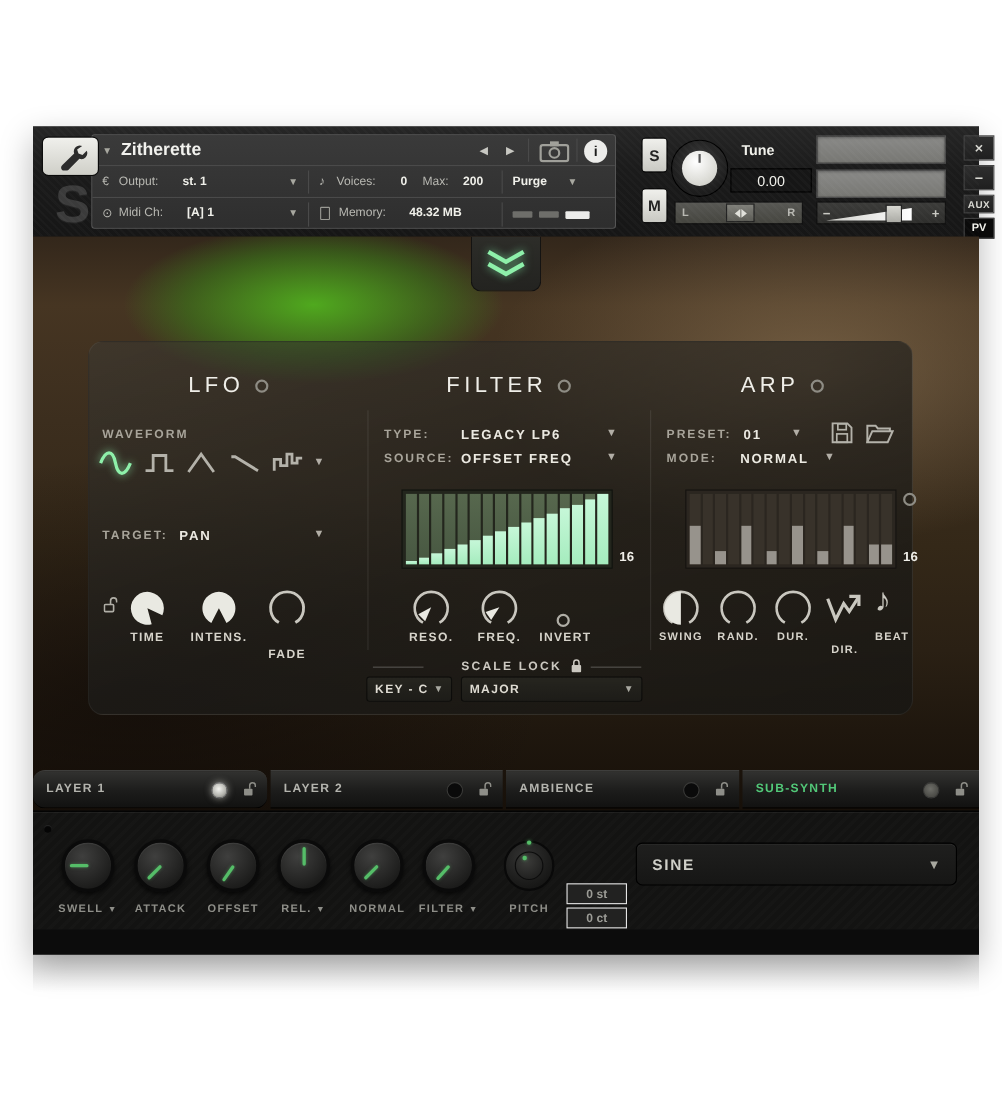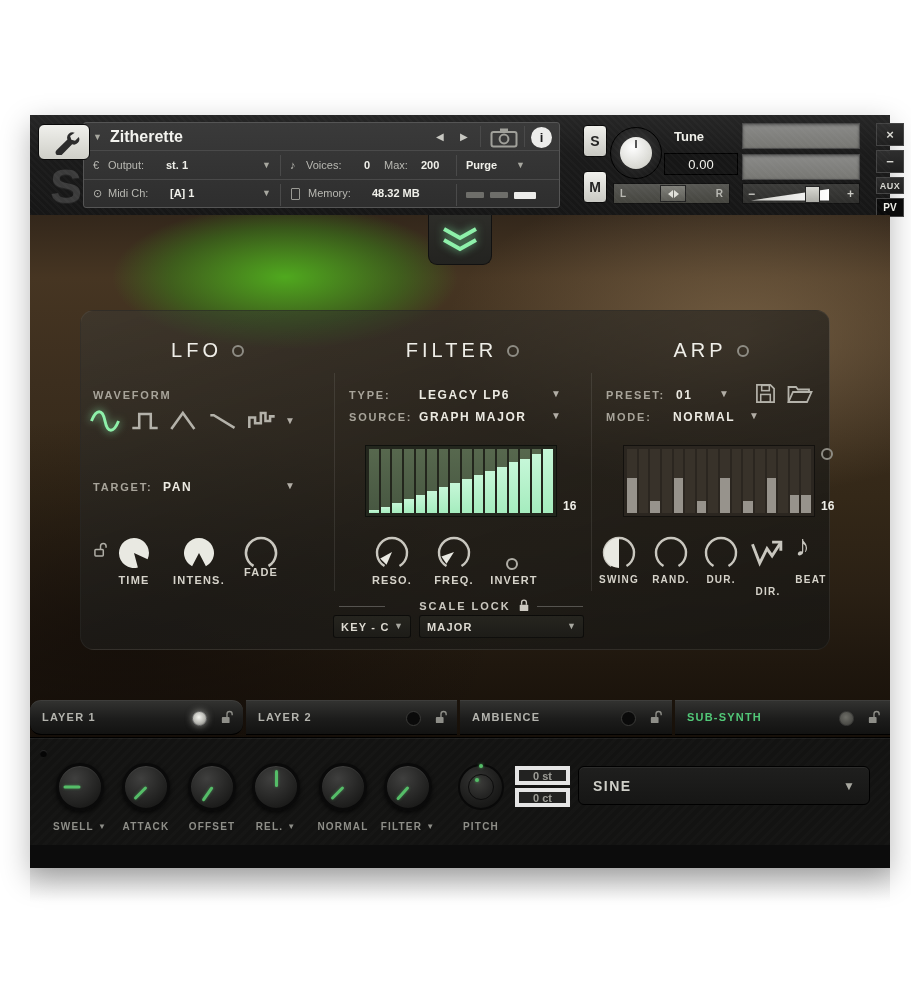--- a/index.html
+++ b/index.html
@@ -124,22 +124,22 @@
   .kline{position:absolute;left:50%;top:50%;width:3px;height:17px;margin-left:-1.5px;background:#55bd68;
     border-radius:2px;transform-origin:50% 0%;box-shadow:0 0 3px rgba(85,189,104,0.5);}
   .ctrl-lbl{position:absolute;top:706px;color:#8e8e88;font-size:10px;font-weight:bold;letter-spacing:1.2px;
     text-align:center;display:flex;align-items:center;justify-content:center;gap:4px;z-index:2;}
   .ctrl-lbl .caret{font-size:8px;color:#8e8e88;}
   .pitchknob{position:absolute;left:428px;top:649px;width:46px;height:46px;border-radius:50%;
     background:radial-gradient(circle at 40% 32%,#343433,#1c1c1b 60%,#0e0e0d);border:2px solid #090909;z-index:2;}
   .pitch-inner{position:absolute;left:8px;top:8px;width:26px;height:26px;border-radius:50%;
     background:radial-gradient(circle at 40% 32%,#3c3c3a,#232322 70%);border:1px solid #0c0c0c;}
   .gdot{position:absolute;width:4px;height:4px;border-radius:50%;background:#55bd68;box-shadow:0 0 3px rgba(85,189,104,0.8);}
-  .valbox{position:absolute;width:55px;height:19px;background:#222221;border:4px solid #e5e5e5;color:#9c9c96;
-    font-size:11px;font-weight:bold;display:flex;align-items:center;justify-content:center;z-index:2;}
+  .valbox{position:absolute;width:55px;height:19px;background:#222221;border:1px solid #e5e5e5;color:#9c9c96;
+    font-size:11px;font-weight:bold;display:flex;align-items:center;justify-content:center;z-index:2;margin-top:37px;}
   .wave-select{position:absolute;left:548px;top:651px;width:292px;height:39px;border-radius:6px;
     background:linear-gradient(180deg,#1f1f1e,#161615);border:1px solid #000;box-shadow:inset 0 1px 0 rgba(255,255,255,0.06);
     display:flex;align-items:center;justify-content:space-between;padding:0 14px;z-index:2;}
   .wave-select .wv{color:#cfcfc8;font-size:14px;font-weight:bold;letter-spacing:1.5px;}
   .screw{position:absolute;left:10px;top:635px;width:7px;height:7px;border-radius:50%;background:#050505;box-shadow:inset 0 1px 1px rgba(255,255,255,0.15);z-index:2;}
 
   
   #footer{position:absolute;left:0;top:730px;width:860px;height:23px;background:linear-gradient(180deg,#2c2c2b,#1e1e1d);border-top:1px solid #000;}
   .perf-tab{position:absolute;left:0;top:0;width:172px;height:23px;background:#0c0c0c;display:flex;align-items:center;padding-left:12px;
     color:#e6e6e2;font-size:12px;}
@@ -316,31 +316,31 @@
         <path d="M20 20 L23.9 34.5 A15 15 0 1 1 33.6 26.3 Z" fill="#e9e9e2"></path>
       </svg>
       <svg class="abs icon-svg" style="left:98px;top:222px;" width="40" height="40" viewBox="0 0 40 40">
         <path d="M20 20 L13.1 33.3 A15 15 0 1 1 26.9 33.3 Z" fill="#e9e9e2"></path>
       </svg>
       <svg class="abs icon-svg" style="left:160px;top:222px;" width="40" height="40" viewBox="0 0 40 40">
         <path d="M12.5 33 A15 15 0 1 1 27.5 33" fill="none" stroke="#c9c7bf" stroke-width="2.6"></path>
       </svg>
       <div class="knob-lbl" style="left:23px;top:263px;width:60px;">TIME</div>
       <div class="knob-lbl" style="left:83px;top:263px;width:70px;">INTENS.</div>
-      <div class="knob-lbl" style="left:150px;top:255px;width:60px;">FADE</div>
+      <div class="knob-lbl" style="left:150px;top:278px;width:60px;">FADE</div>
 
       <div class="sec-title" style="left:253px;top:28px;width:257px;">
         <span class="t">FILTER</span>
         <span class="ring" style="width:12px;height:12px;"></span>
       </div>
       <span class="panel-lbl" style="left:268px;top:78px;">TYPE:</span>
       <span class="panel-val" style="left:338px;top:77px;">LEGACY LP6</span>
       <span class="pcaret" style="left:470px;top:78px;">▼</span>
       <span class="panel-lbl" style="left:268px;top:100px;">SOURCE:</span>
-      <span class="panel-val" style="left:338px;top:99px;">GRAPH MAJOR</span>
+      <span class="panel-val" style="left:338px;top:99px;">OFFSET FREQ</span>
       <span class="pcaret" style="left:470px;top:100px;">▼</span>
 
       <div class="graph graph-filter" style="left:284px;top:134px;width:192px;height:72px;">
             <div class="bar-track">
               <div class="bar-fill" style="height: 4%;"></div>
             </div>
             <div class="bar-track">
               <div class="bar-fill" style="height: 10%;"></div>
             </div>
             <div class="bar-track">

